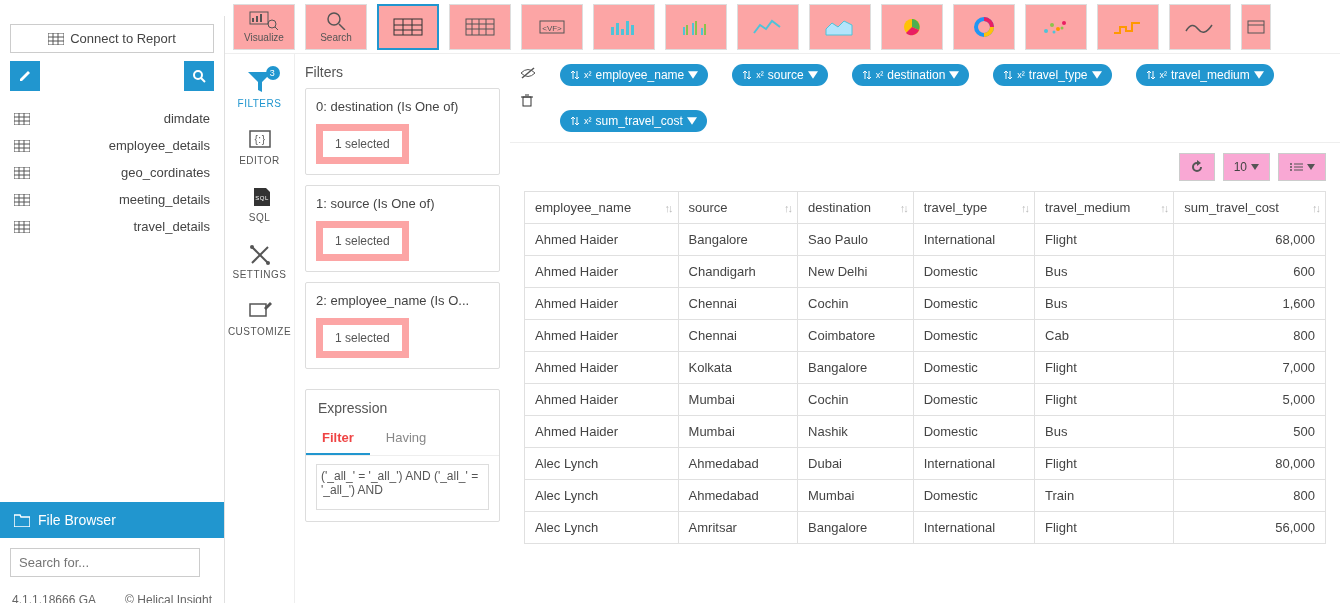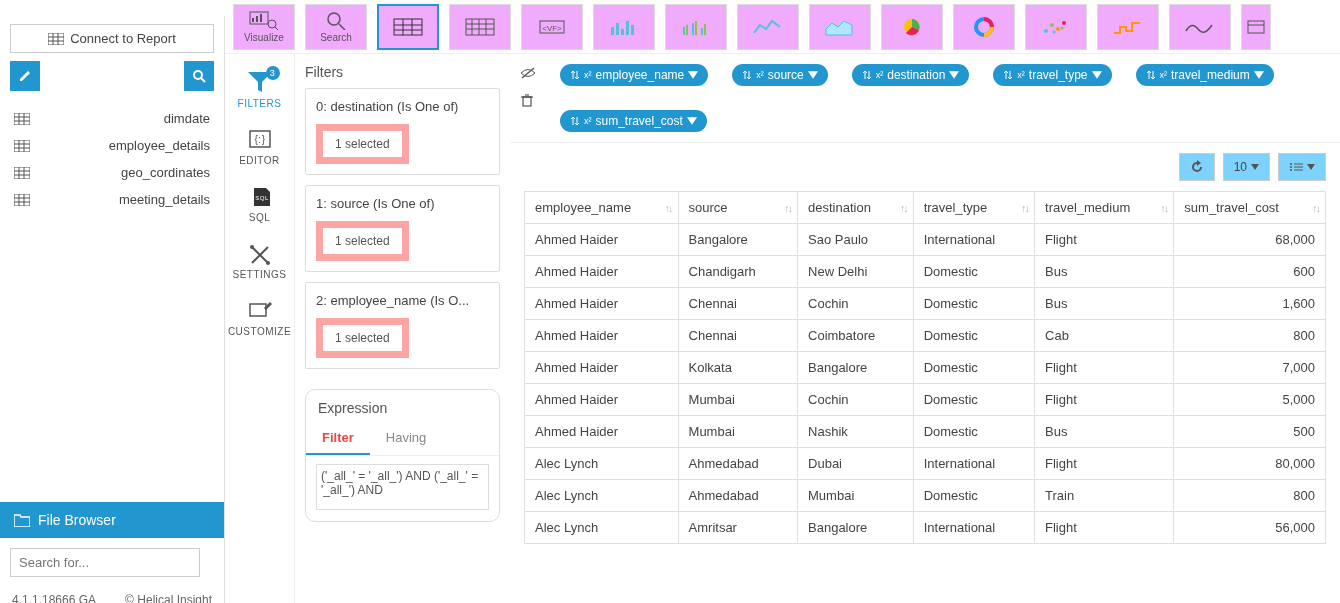--- a/index.html
+++ b/index.html
@@ -18,56 +18,56 @@
 
 .flex-spacer { flex: 1; }
 
 .file-browser { background: #2196cf; color: #fff; padding: 10px 14px; display: flex; align-items: center; gap: 8px; cursor: pointer; font-size: 14px; }
 .search-for { margin: 10px 24px 10px 10px; border: 1px solid #ccc; display: flex; align-items: center; padding: 6px 8px; color: #888; }
 .search-for input { border: none; outline: none; flex: 1; font-size: 13px; }
 .version-row { display: flex; justify-content: space-between; padding: 6px 12px 12px 12px; color: #666; font-size: 12px; }
 
 
 .top-toolbar { position: absolute; left: 225px; top: 0; right: 0; height: 54px; display: flex; align-items: center; padding: 4px 8px; gap: 10px; border-bottom: 1px solid #eee; }
-.tool-tile { width: 62px; height: 46px; border: 1px solid #ddd; display: flex; flex-direction: column; align-items: center; justify-content: center; gap: 2px; cursor: pointer; font-size: 10px; color: #555; background: #f0abfc; }
+.tool-tile { width: 62px; height: 46px; border: 1px solid #ddd; display: flex; flex-direction: column; align-items: center; justify-content: center; gap: 2px; cursor: pointer; font-size: 10px; color: #555; background: #fca5a5; }
 .tool-tile.active { border: 2px solid #2196cf; }
 .tool-tile svg, .tool-tile .icon-box { width: 32px; height: 20px; }
 .tool-tile.nolabel { font-size: 0; }
 
 
 .vtabs { position: absolute; left: 225px; top: 54px; width: 70px; height: 549px; border-right: 1px solid #eee; display: flex; flex-direction: column; align-items: center; padding-top: 10px; gap: 6px; }
 .vtab { width: 60px; display: flex; flex-direction: column; align-items: center; gap: 4px; padding: 6px 0; cursor: pointer; font-size: 10px; color: #555; letter-spacing: 0.5px; position: relative; }
 .vtab.active { color: #2196cf; }
 .vtab svg { width: 28px; height: 24px; }
 .vtab .badge { position: absolute; top: 2px; right: 10px; background: #2196cf; color: #fff; border-radius: 50%; width: 14px; height: 14px; font-size: 9px; display: flex; align-items: center; justify-content: center; }
 
 
 .filters-panel { position: absolute; left: 295px; top: 54px; width: 215px; height: 549px; padding: 10px; overflow-y: auto; }
 .fp-title { font-size: 14px; color: #555; margin-bottom: 8px; }
 .filter-card { border: 1px solid #ddd; border-radius: 2px; padding: 10px; margin-bottom: 10px; }
 .filter-card .name { font-size: 13px; color: #444; margin-bottom: 10px; white-space: nowrap; overflow: hidden; text-overflow: ellipsis; }
 .filter-card .sel { display: inline-block; border: 7px solid #fca5a5; padding: 6px 12px; font-size: 12px; color: #555; }
-.expr-panel { border: 1px solid #ddd; border-radius: 10px; margin-top: 20px; }
+.expr-panel { border: 1px solid #ddd; border-radius: 2px; margin-top: 20px; }
 .expr-panel .etitle { padding: 10px 12px 6px; font-size: 14px; color: #555; }
 .expr-tabs { display: flex; border-bottom: 1px solid #eee; }
 .expr-tab { padding: 8px 16px; font-size: 13px; color: #888; cursor: pointer; }
 .expr-tab.active { color: #ef4444; font-weight: 600; border-bottom: 2px solid #2196cf; }
 .expr-body { padding: 8px 10px; }
 .expr-body textarea { width: 100%; height: 46px; border: 1px solid #ddd; font-size: 12px; color: #555; padding: 4px; resize: none; font-family: inherit; }
 
 
 .main-area { position: absolute; left: 510px; top: 54px; right: 0; bottom: 0; display: flex; flex-direction: column; }
 .pill-row { padding: 10px 12px 10px 50px; display: flex; flex-wrap: wrap; gap: 6px; position: relative; min-height: 70px; border-bottom: 1px solid #eee; align-content: flex-start; }
 .pill-side-icons { position: absolute; left: 10px; top: 12px; display: flex; flex-direction: column; gap: 10px; color: #555; }
 .pill-side-icons span { cursor: pointer; }
 .pill { background: #2196cf; color: #fff; border-radius: 14px; padding: 4px 10px; display: inline-flex; align-items: center; gap: 4px; font-size: 12px; cursor: pointer; white-space: nowrap; }
 .pill svg { width: 10px; height: 10px; }
 
 .table-controls { display: flex; justify-content: flex-end; gap: 8px; padding: 10px 14px; }
-.tc-btn { border: 1px solid #ccc; padding: 6px 10px; display: flex; align-items: center; gap: 4px; cursor: pointer; font-size: 12px; color: #444; background: #7dd3fc; }
+.tc-btn { border: 1px solid #ccc; padding: 6px 10px; display: flex; align-items: center; gap: 4px; cursor: pointer; font-size: 12px; color: #444; background: #f9a8d4; }
 
 .data-table { flex: 1; overflow: auto; padding: 0 14px; }
 table { width: 100%; border-collapse: collapse; }
 th, td { border: 1px solid #e0e0e0; padding: 8px 10px; text-align: left; font-size: 13px; color: #444; }
 th { background: #fff; font-weight: normal; position: relative; cursor: pointer; white-space: nowrap; }
 th .sort { position: absolute; right: 6px; top: 50%; transform: translateY(-50%); color: #bbb; font-size: 11px; letter-spacing: -2px; }
 td.num { text-align: right; }
 
 </style>
 </head>
@@ -131,20 +131,30 @@
       </div>
       <div class="table-item">
         <svg class="table-icon" viewBox="0 0 16 12">
           <rect x="0" y="0" width="16" height="12" fill="none" stroke="#555"></rect>
           <line x1="0" y1="4" x2="16" y2="4" stroke="#555"></line>
           <line x1="0" y1="8" x2="16" y2="8" stroke="#555"></line>
           <line x1="5" y1="0" x2="5" y2="12" stroke="#555"></line>
           <line x1="10" y1="0" x2="10" y2="12" stroke="#555"></line>
         </svg>
         <span>meeting_details</span>
+      </div>
+      <div class="table-item">
+        <svg class="table-icon" viewBox="0 0 16 12">
+          <rect x="0" y="0" width="16" height="12" fill="none" stroke="#555"></rect>
+          <line x1="0" y1="4" x2="16" y2="4" stroke="#555"></line>
+          <line x1="0" y1="8" x2="16" y2="8" stroke="#555"></line>
+          <line x1="5" y1="0" x2="5" y2="12" stroke="#555"></line>
+          <line x1="10" y1="0" x2="10" y2="12" stroke="#555"></line>
+        </svg>
+        <span>travel_details</span>
       </div>
     </div>
   <div class="flex-spacer"></div>
   <div class="file-browser">
     <svg width="16" height="14" viewBox="0 0 16 14">
         <path d="M0 2 L6 2 L7 4 L16 4 L16 14 L0 14 Z" fill="none" stroke="#fff" stroke-width="1.5"></path>
       </svg>
     <span>File Browser</span>
   </div>
   <div class="search-for">

